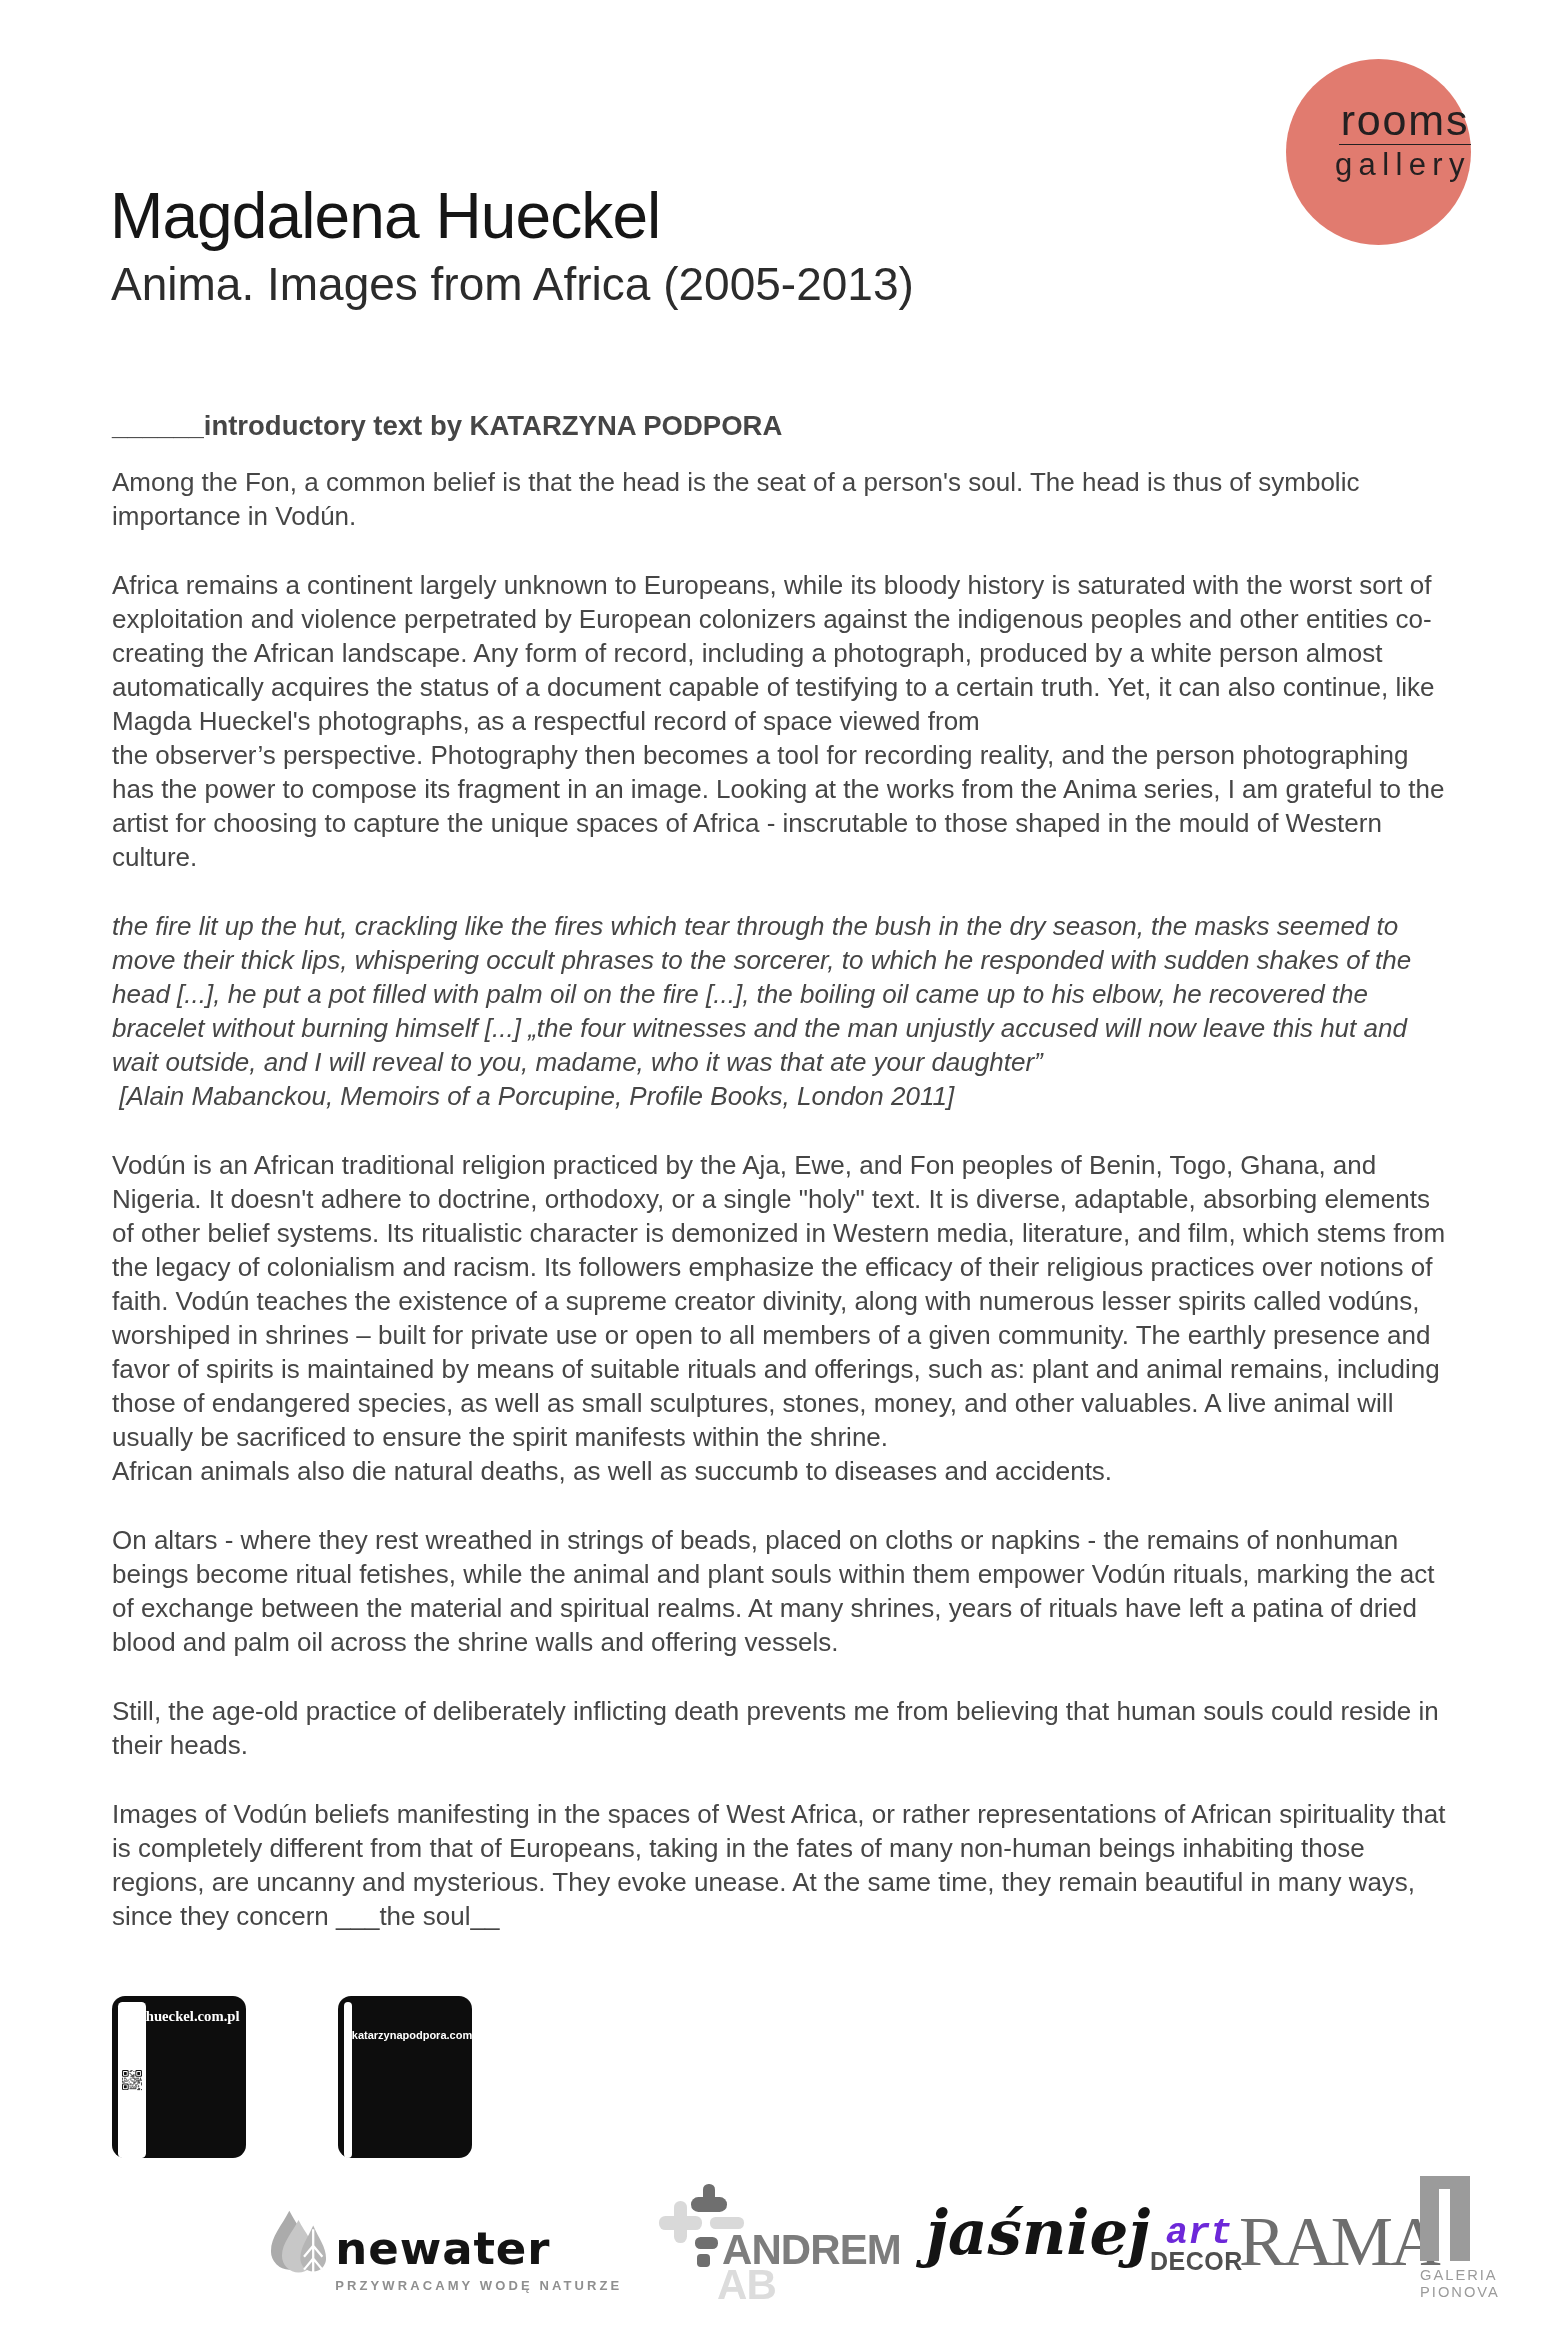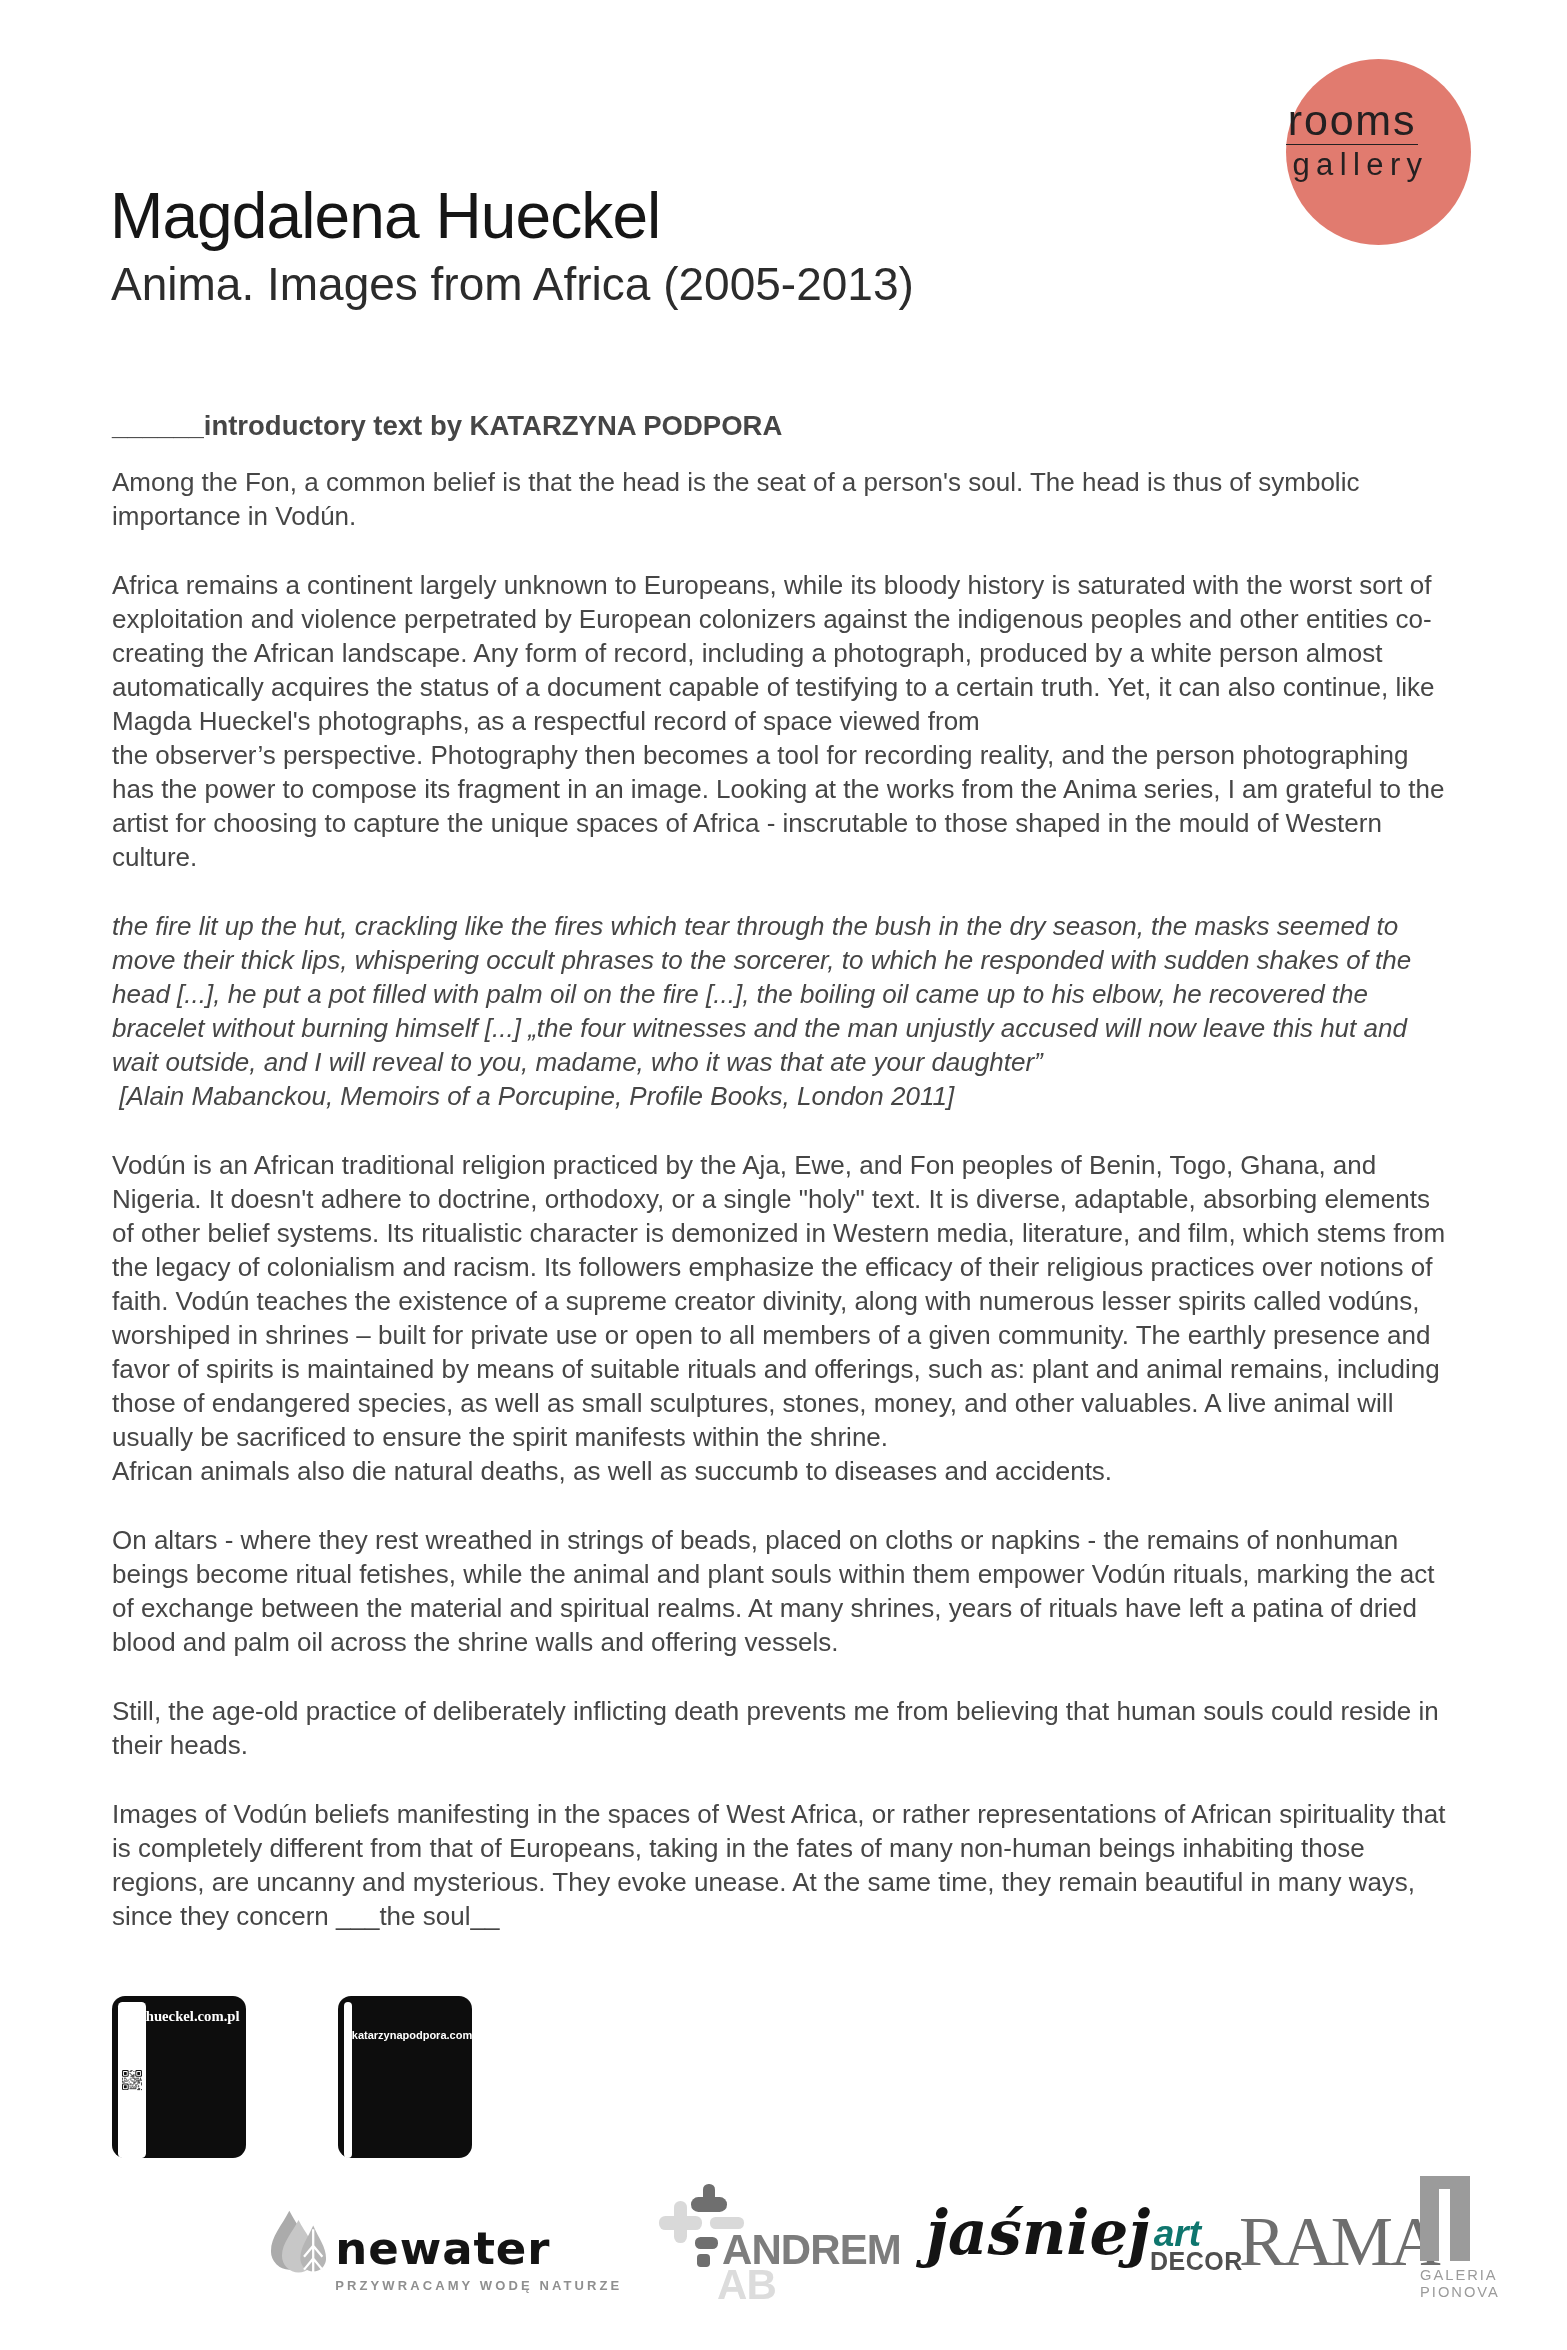--- a/index.html
+++ b/index.html
@@ -4,21 +4,21 @@
 <style>
   html,body { margin:0; padding:0; background:#888; }
   .page {
     position:relative; width:1568px; height:2351px; background:#ffffff;
     font-family:"Liberation Sans", sans-serif; overflow:hidden; margin:0 auto;
   }
 
   
   .logo-circle {
     position:absolute; left:1286px; top:59px; width:185px; height:186px;
-    border-radius:50%; display:flex; flex-direction:column; align-items:flex-start;
+    border-radius:50%; display:flex; flex-direction:column; align-items:flex-end;
     padding-top:40px; box-sizing:border-box;
   }
   .logo-rooms {
     font-size:43px; font-weight:300; letter-spacing:1.8px; color:#242021;
     line-height:1.0; border-bottom:1.8px solid #242021; padding:0 1.8px 1.8px 1.8px;
     font-stretch:condensed;
   }
   .logo-gallery {
     font-size:31px; font-weight:300; letter-spacing:6.4px; color:#242021;
     line-height:1.0; margin-top:4.6px; padding-left:6.4px; font-stretch:condensed;
@@ -93,22 +93,22 @@
   .jasniej { left:926px; top:2202px; }
   .jasniej-word {
     font-family:"DejaVu Serif", serif; font-style:italic; font-weight:bold;
     font-size:61px; color:#141414; line-height:1;
   }
 
   
   .artdecorama { left:1150px; top:2213px; display:flex; }
   .adr-left { display:flex; flex-direction:column; padding-top:7.3px; }
   .adr-art {
-    font-family:Liberation Sans, sans-serif; font-style:italic; font-weight:bold;
-    font-size:37px; color:#0f766e; line-height:0.75; padding-left:3.7px;
+    font-family:Liberation Mono, monospace; font-style:italic; font-weight:bold;
+    font-size:37px; color:#6d28d9; line-height:0.75; padding-left:3.7px;margin-left:12px;
   }
   .adr-decor { font-size:25px; font-weight:bold; color:#4f4f4f; letter-spacing:0.5px; line-height:1.05; font-stretch:condensed; }
   .adr-rama {
     font-family:"Liberation Serif", serif; font-size:70px; color:#6e6e6e;
     letter-spacing:-2.8px; line-height:0.82; margin-left:-3.7px;
   }
 
   
   .pionova { left:1408px; top:2176px;padding-left:12px; }
   .pio-mark { position:relative; width:50px; height:85px; background:#9b9b9b; }

